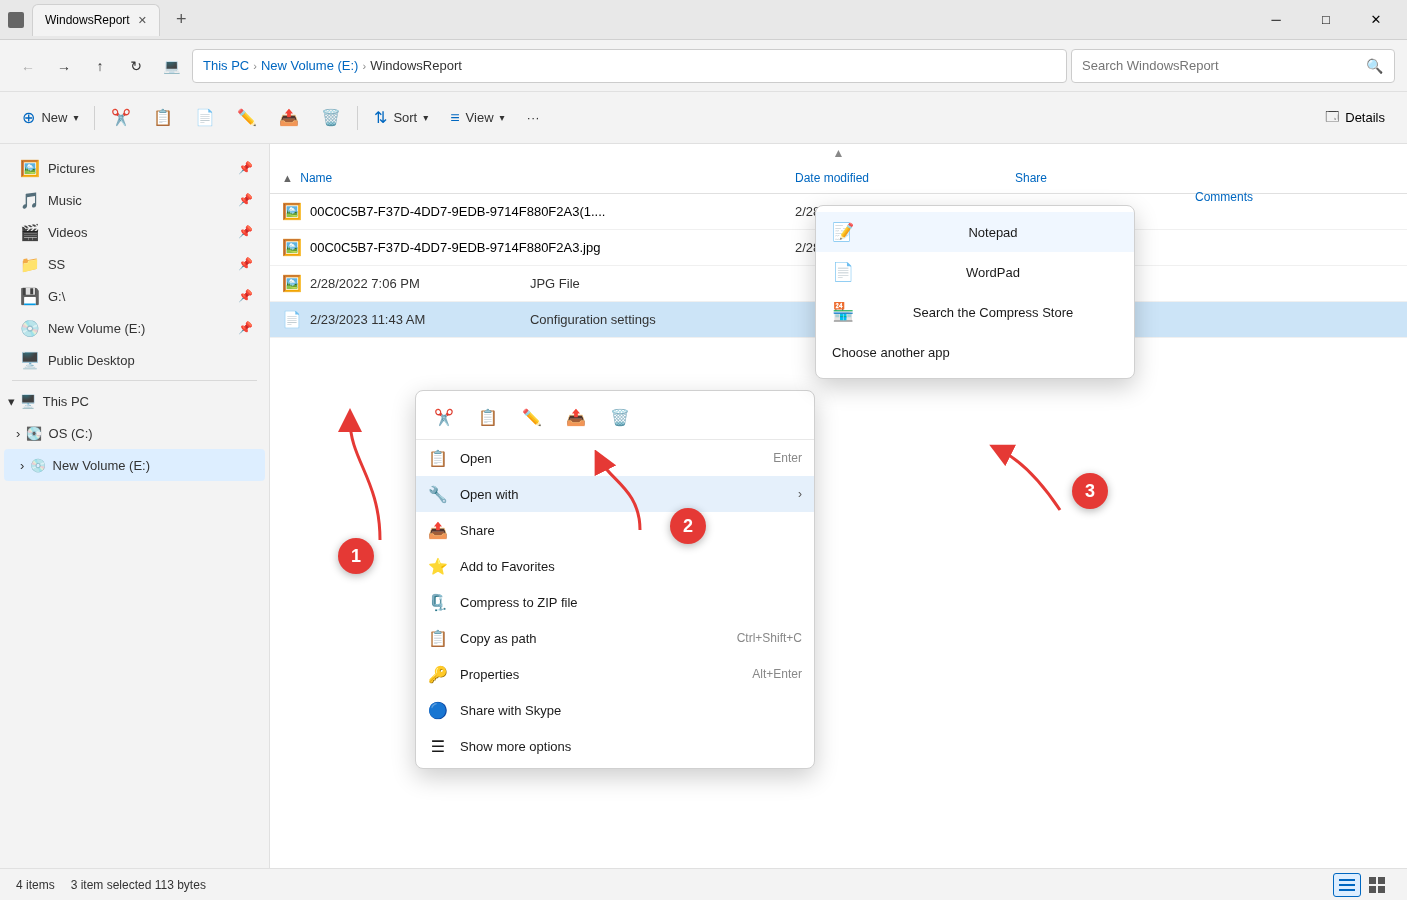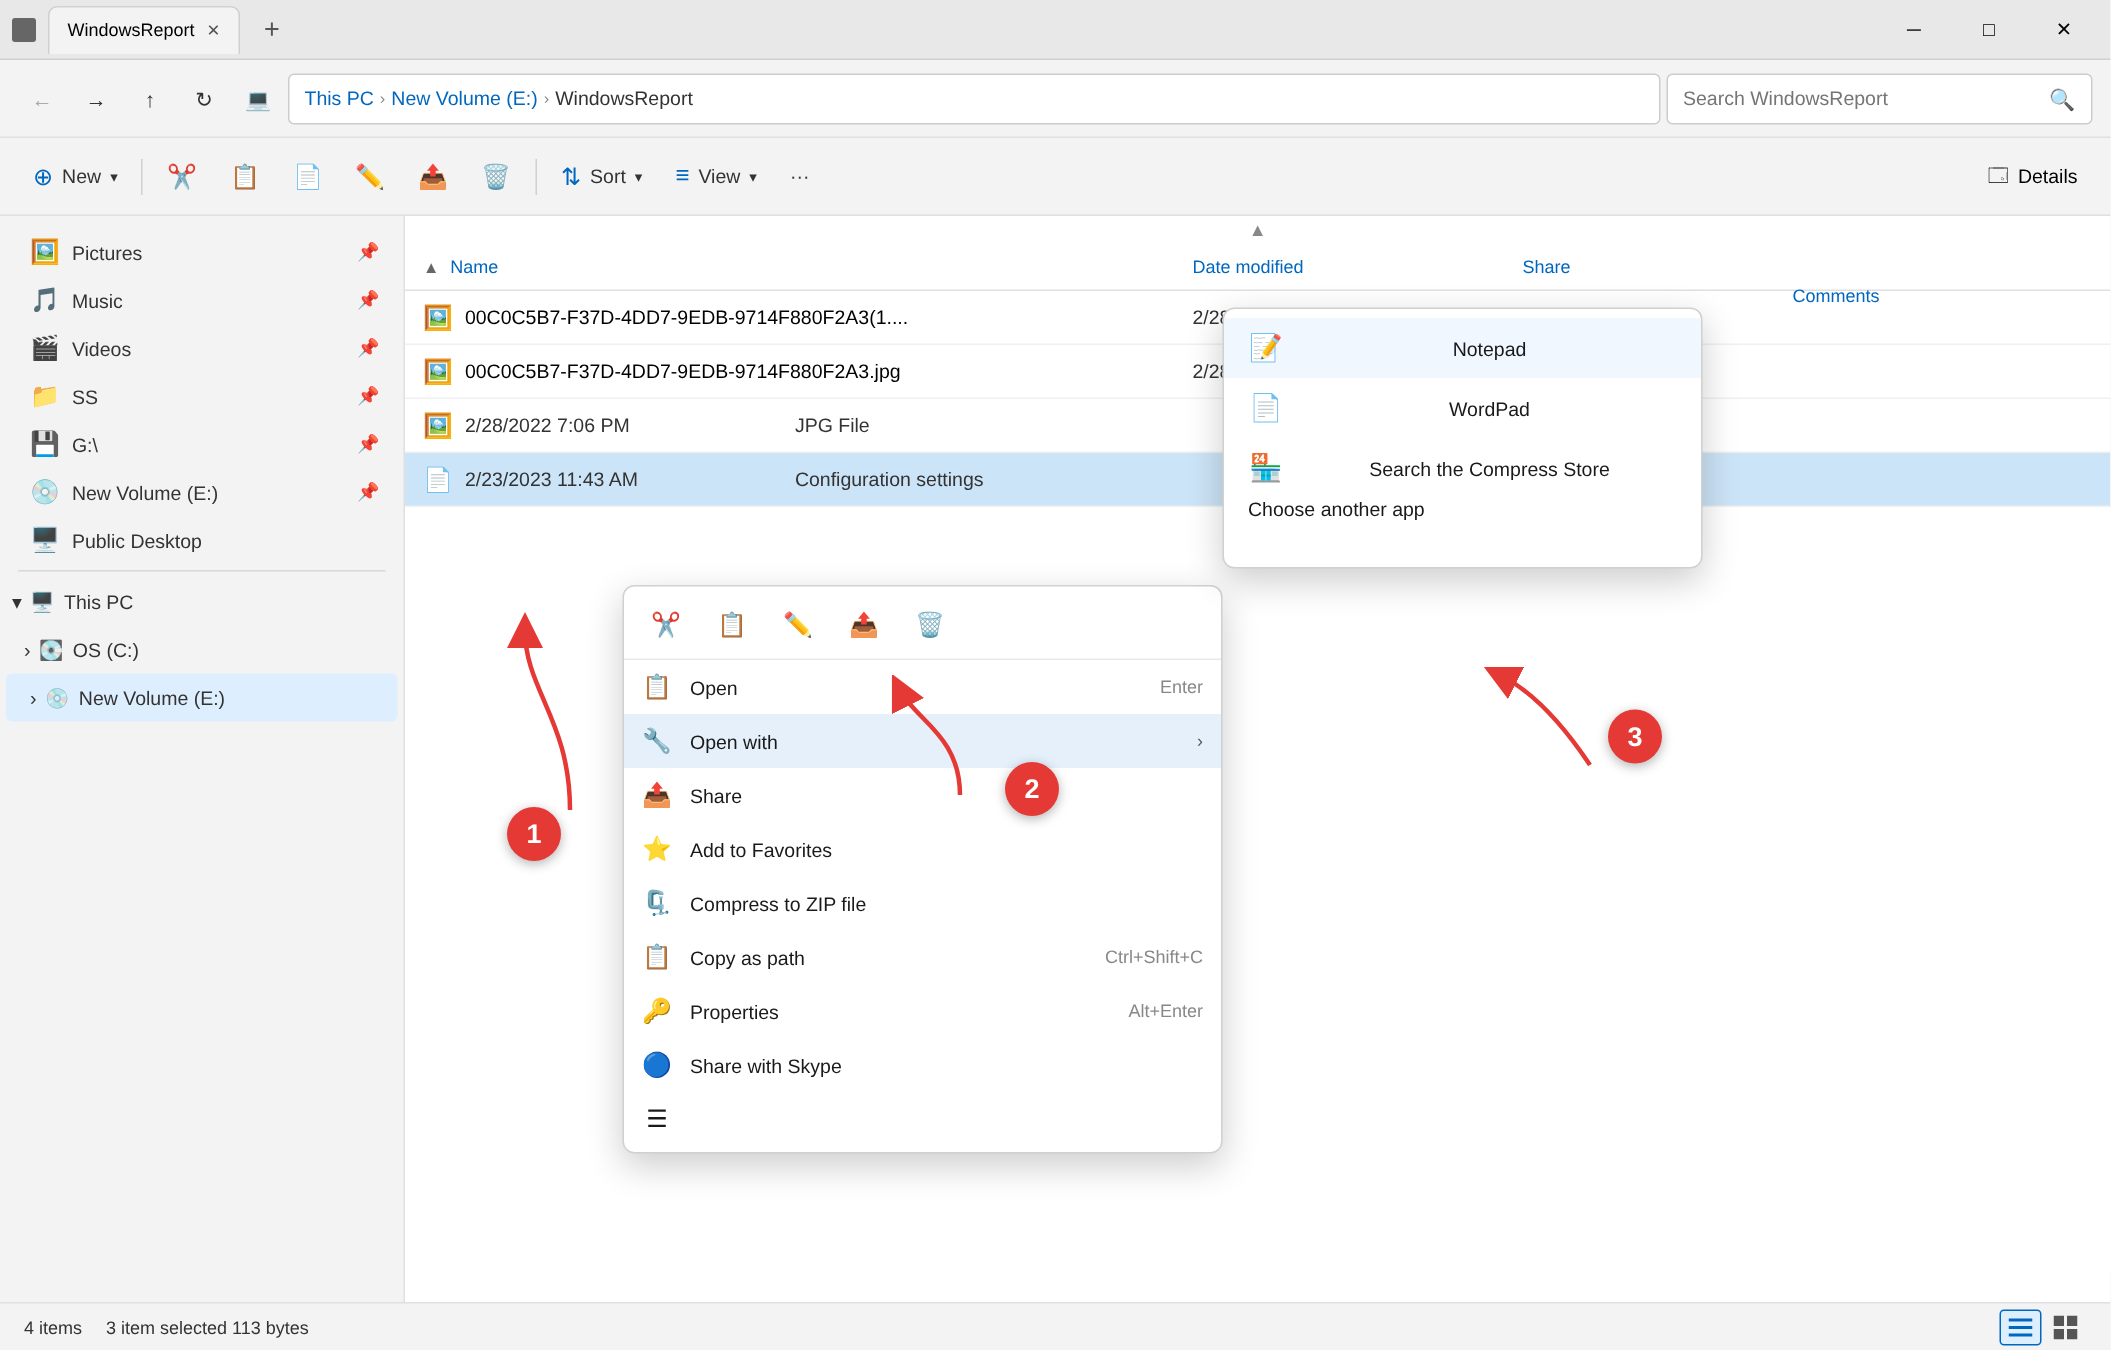--- a/index.html
+++ b/index.html
@@ -41,21 +41,21 @@
       display: flex; align-items: center; flex: 1; height: 34px;
       background: white; border: 1px solid #ccc; border-radius: 4px;
       padding: 0 10px; gap: 4px; font-size: 13px; color: #333;
     }
     .breadcrumb-sep { color: #888; font-size: 11px; }
     .breadcrumb-part { color: #0067c0; cursor: pointer; }
     .breadcrumb-current { color: #333; }
     .search-box {
       display: flex; align-items: center; height: 34px;
       background: white; border: 1px solid #ccc; border-radius: 4px;
-      padding: 0 10px; gap: 20px; width: 284px;
+      padding: 0 10px; gap: 20px; width: 324px;
     }
     .search-box input {
       border: none; outline: none; font-size: 13px; width: 100%; background: transparent;
     }
     .search-icon { color: #555; font-size: 14px; }
 
     
     .toolbar {
       display: flex; align-items: center; height: 52px;
       background: #f3f3f3; padding: 0 12px; gap: 2px;
@@ -164,21 +164,21 @@
       background: white; border: 1px solid #d0d0d0; border-radius: 8px;
       box-shadow: 0 8px 24px rgba(0,0,0,0.2); z-index: 300; padding: 6px 0;
     }
     .sub-item {
       display: flex; align-items: center; height: 40px; padding: 0 16px;
       cursor: pointer; gap: 12px; font-size: 13px; color: #1a1a1a;
     }
     .sub-item .sub-icon { width: 24px; height: 24px; display: flex; align-items: center; justify-content: center; font-size: 18px; }
     .sub-item .sub-label { flex: 1; text-align: center; }
     .sub-item-text {
-      display: flex; height: 40px; padding: 0 16px;
+      display: flex; align-items: center; height: 40px; padding: 0 16px;
       cursor: pointer; font-size: 13px; color: #1a1a1a;
     }
 
     
     .step-badge {
       position: absolute; width: 36px; height: 36px; border-radius: 50%;
       background: #e53935; color: white; font-weight: bold; font-size: 18px;
       display: flex; align-items: center; justify-content: center;
       z-index: 500; box-shadow: 0 2px 8px rgba(0,0,0,0.3);
     }
@@ -427,20 +427,21 @@
     <span class="ctx-icon">🔑</span>
     <span class="ctx-label">Properties</span>
     <span class="ctx-shortcut">Alt+Enter</span>
   </div>
   <div class="ctx-item">
     <span class="ctx-icon">🔵</span>
     <span class="ctx-label">Share with Skype</span>
   </div>
   <div class="ctx-item">
     <span class="ctx-icon">☰</span>
+    <span class="ctx-label">Show more options</span>
   </div>
 </div>
 
 <div class="sub-menu">
   <div class="sub-item" style="background:#f0f7ff;">
     <span class="sub-icon">📝</span>
     <span class="sub-label">Notepad</span>
   </div>
   <div class="sub-item">
     <span class="sub-icon">📄</span>

